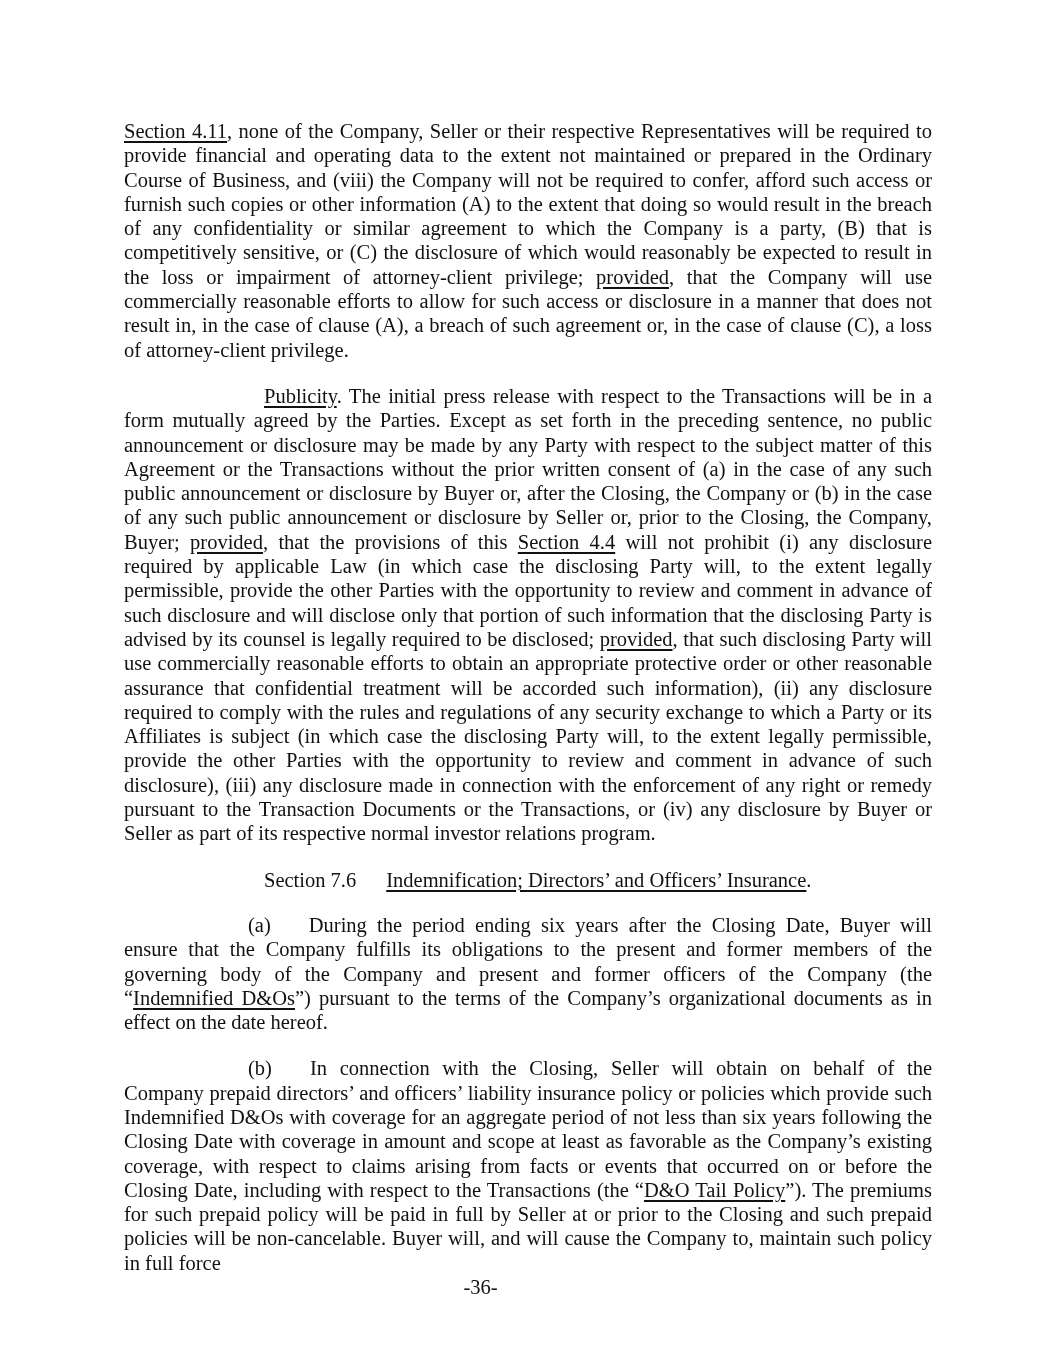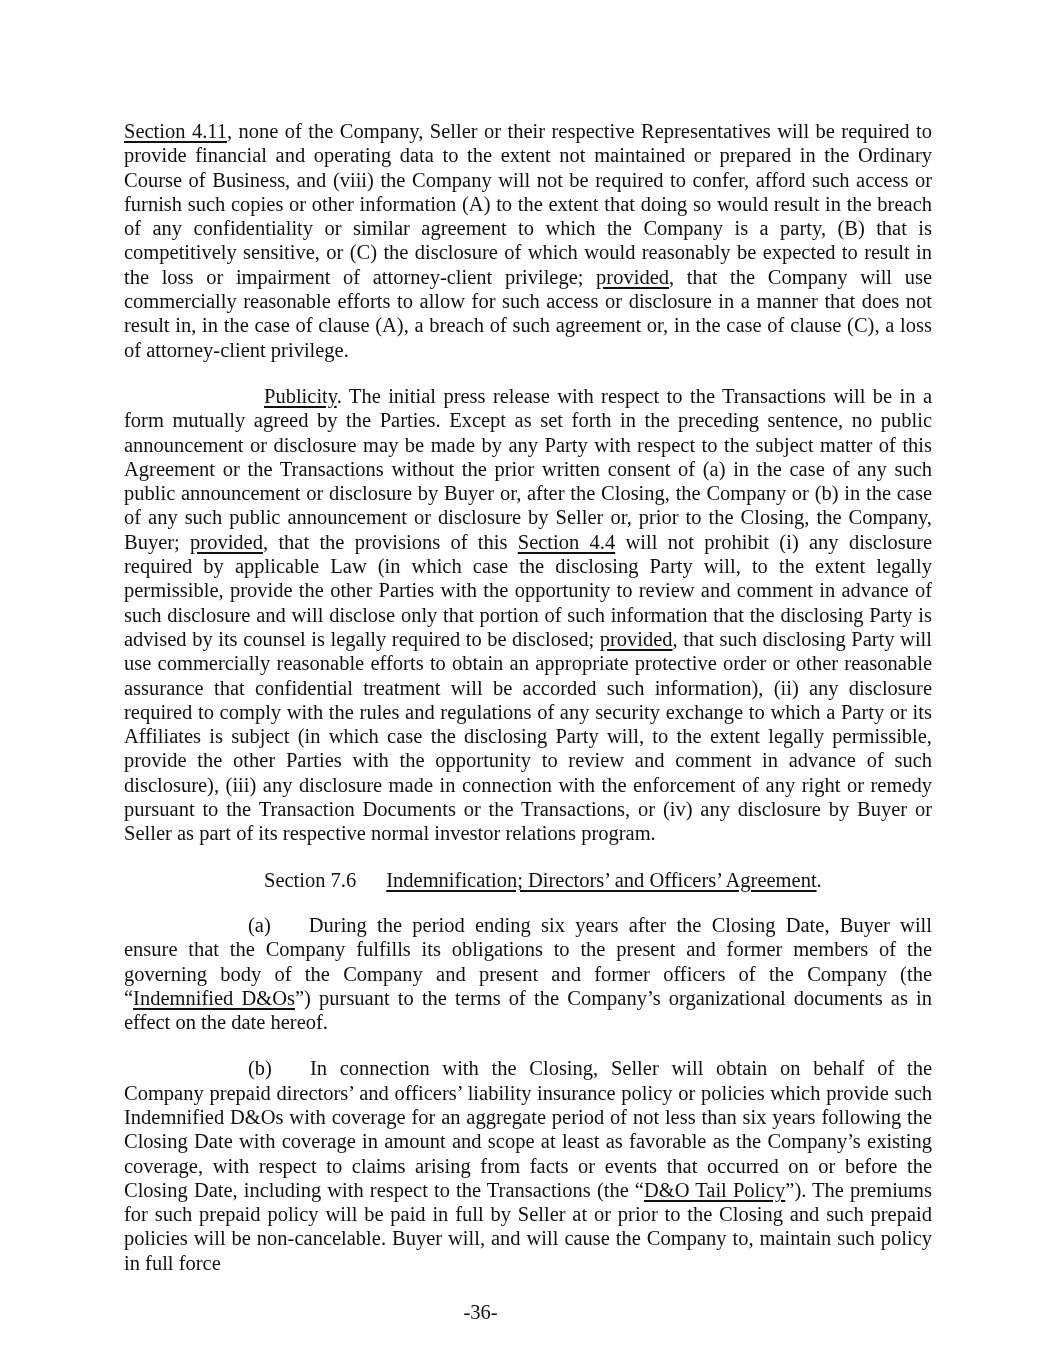--- a/index.html
+++ b/index.html
@@ -62,28 +62,27 @@
   }
   .footer {
     position: absolute;
     left: 0;
     top: 1276px;
     width: 961px;
     text-align: center;
     font-size: 20.5px;
     font-family: "Liberation Serif", serif;
     color: #111111;
-    margin-top: 25px;
   }
 </style>
 </head>
 <body>
 
 <div class="page">
   <div class="content">
       <p class="continuation"><u>Section 4.11</u><span>, none of the Company, Seller or their respective Representatives will be required to provide financial and operating data to the extent not maintained or prepared in the Ordinary Course of Business, and (viii) the Company will not be required to confer, afford such access or furnish such copies or other information (A) to the extent that doing so would result in the breach of any confidentiality or similar agreement to which the Company is a party, (B) that is competitively sensitive, or (C) the disclosure of which would reasonably be expected to result in the loss or impairment of attorney-client privilege; </span><u>provided</u><span>, that the Company will use commercially reasonable efforts to allow for such access or disclosure in a manner that does not result in, in the case of clause (A), a breach of such agreement or, in the case of clause (C), a loss of attorney-client privilege.</span></p>
       <p class="indent"><u>Publicity</u><span>.  The initial press release with respect to the Transactions will be in a form mutually agreed by the Parties.  Except as set forth in the preceding sentence, no public announcement or disclosure may be made by any Party with respect to the subject matter of this Agreement or the Transactions without the prior written consent of (a) in the case of any such public announcement or disclosure by Buyer or, after the Closing, the Company or (b) in the case of any such public announcement or disclosure by Seller or, prior to the Closing, the Company, Buyer; </span><u>provided</u><span>, that the provisions of this </span><u>Section 4.4</u><span> will not prohibit (i) any disclosure required by applicable Law (in which case the disclosing Party will, to the extent legally permissible, provide the other Parties with the opportunity to review and comment in advance of such disclosure and will disclose only that portion of such information that the disclosing Party is advised by its counsel is legally required to be disclosed; </span><u>provided</u><span>, that such disclosing Party will use commercially reasonable efforts to obtain an appropriate protective order or other reasonable assurance that confidential treatment will be accorded such information), (ii) any disclosure required to comply with the rules and regulations of any security exchange to which a Party or its Affiliates is subject (in which case the disclosing Party will, to the extent legally permissible, provide the other Parties with the opportunity to review and comment in advance of such disclosure), (iii) any disclosure made in connection with the enforcement of any right or remedy pursuant to the Transaction Documents or the Transactions, or (iv) any disclosure by Buyer or Seller as part of its respective normal investor relations program.</span></p>
-      <p class="heading"><span>Section 7.6</span><span class="tab-h"></span><u>Indemnification; Directors’ and Officers’ Agreement</u><span>.</span></p>
+      <p class="heading"><span>Section 7.6</span><span class="tab-h"></span><u>Indemnification; Directors’ and Officers’ Insurance</u><span>.</span></p>
       <p class="sub"><span>(a)</span><span class="tab"></span><span>During the period ending six years after the Closing Date, Buyer will ensure that the Company fulfills its obligations to the present and former members of the governing body of the Company and present and former officers of the Company (the “</span><u>Indemnified D&amp;Os</u><span>”) pursuant to the terms of the Company’s organizational documents as in effect on the date hereof.</span></p>
       <p class="sub"><span>(b)</span><span class="tab"></span><span>In connection with the Closing, Seller will obtain on behalf of the Company prepaid directors’ and officers’ liability insurance policy or policies which provide such Indemnified D&amp;Os with coverage for an aggregate period of not less than six years following the Closing Date with coverage in amount and scope at least as favorable as the Company’s existing coverage, with respect to claims arising from facts or events that occurred on or before the Closing Date, including with respect to the Transactions (the “</span><u>D&amp;O Tail Policy</u><span>”).  The premiums for such prepaid policy will be paid in full by Seller at or prior to the Closing and such prepaid policies will be non-cancelable.  Buyer will, and will cause the Company to, maintain such policy in full force</span></p>
     </div>
   <div class="footer">-36-</div>
 </div>
 
 </body></html>

